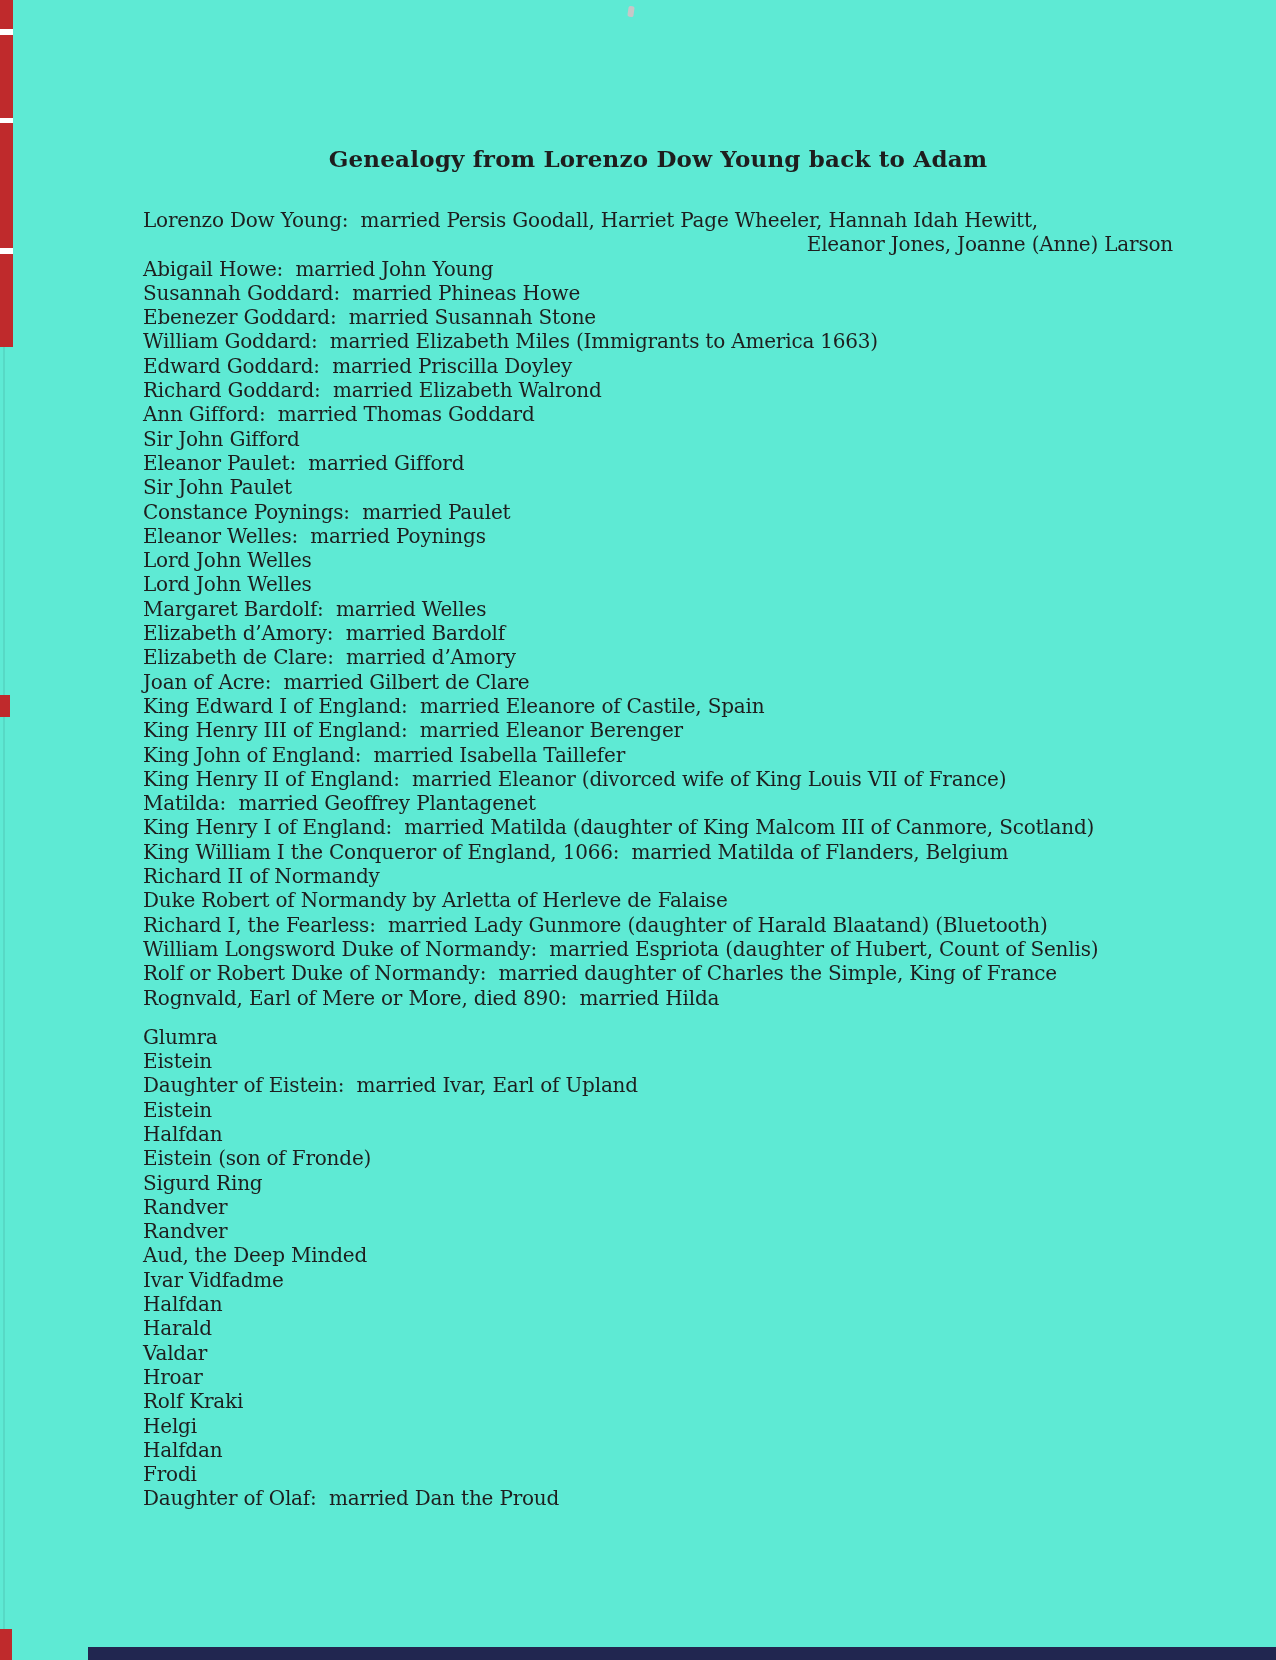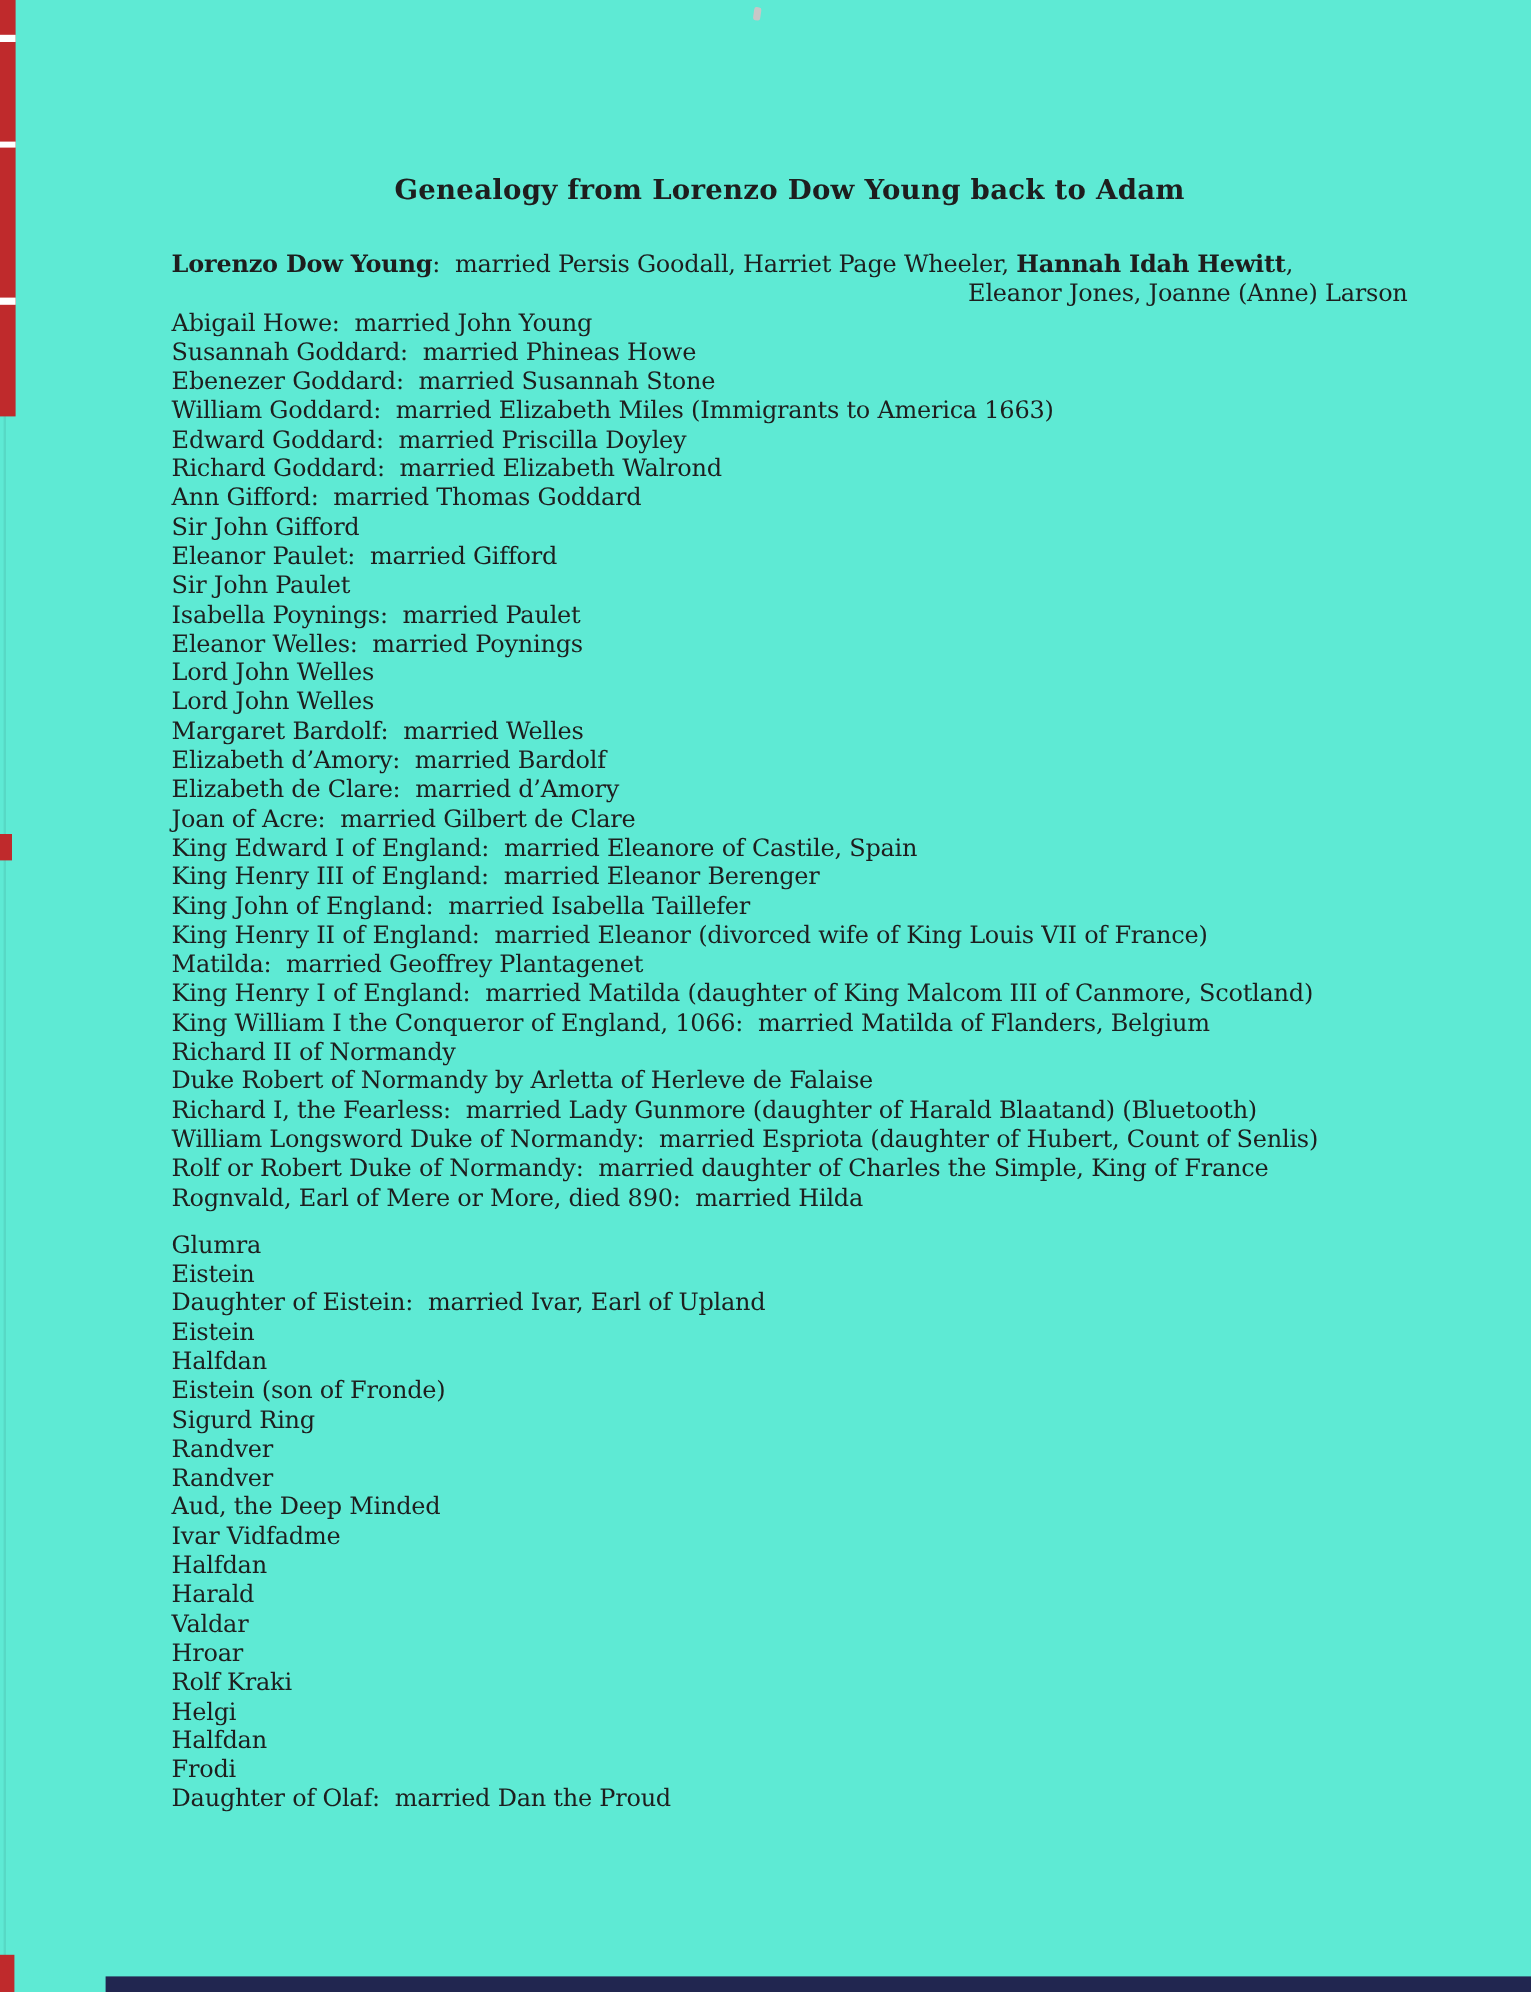--- a/index.html
+++ b/index.html
@@ -52,21 +52,21 @@
     letter-spacing: 0.2px;
     margin: 0 0 36px 0;
     white-space: pre;
   }
   .line {
     font-size: 20px;
     line-height: 24.3px;
     letter-spacing: -0.2px;
     white-space: pre;
   }
-  .b { font-weight: bold; }
+  .b { font-weight: normal; }
   .intro2 { margin-left: 417px; text-align: right; }
   .section-second { margin-top: 15px; }
 </style>
 </head>
 <body>
 
 <div class="page">
 
   <div class="scan-line"></div>
 
@@ -92,21 +92,21 @@
         <div class="line">Abigail Howe:  married John Young</div>
         <div class="line">Susannah Goddard:  married Phineas Howe</div>
         <div class="line">Ebenezer Goddard:  married Susannah Stone</div>
         <div class="line">William Goddard:  married Elizabeth Miles (Immigrants to America 1663)</div>
         <div class="line">Edward Goddard:  married Priscilla Doyley</div>
         <div class="line">Richard Goddard:  married Elizabeth Walrond</div>
         <div class="line">Ann Gifford:  married Thomas Goddard</div>
         <div class="line">Sir John Gifford</div>
         <div class="line">Eleanor Paulet:  married Gifford</div>
         <div class="line">Sir John Paulet</div>
-        <div class="line">Isabella Poynings:  married Paulet</div>
+        <div class="line">Constance Poynings:  married Paulet</div>
         <div class="line">Eleanor Welles:  married Poynings</div>
         <div class="line">Lord John Welles</div>
         <div class="line">Lord John Welles</div>
         <div class="line">Margaret Bardolf:  married Welles</div>
         <div class="line">Elizabeth d’Amory:  married Bardolf</div>
         <div class="line">Elizabeth de Clare:  married d’Amory</div>
         <div class="line">Joan of Acre:  married Gilbert de Clare</div>
         <div class="line">King Edward I of England:  married Eleanore of Castile, Spain</div>
         <div class="line">King Henry III of England:  married Eleanor Berenger</div>
         <div class="line">King John of England:  married Isabella Taillefer</div>

